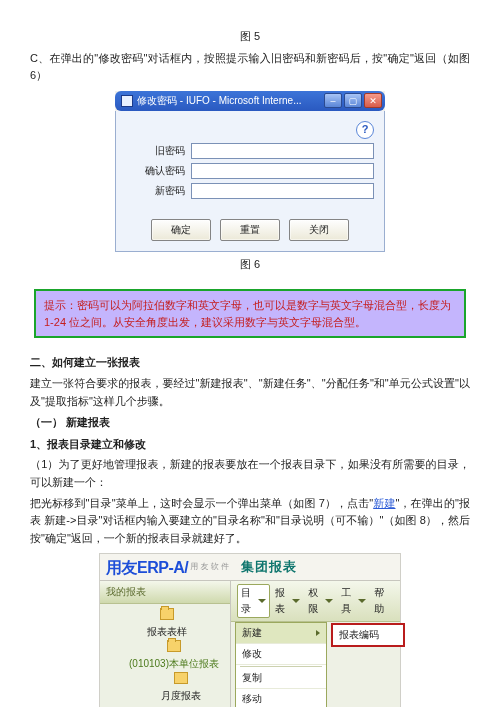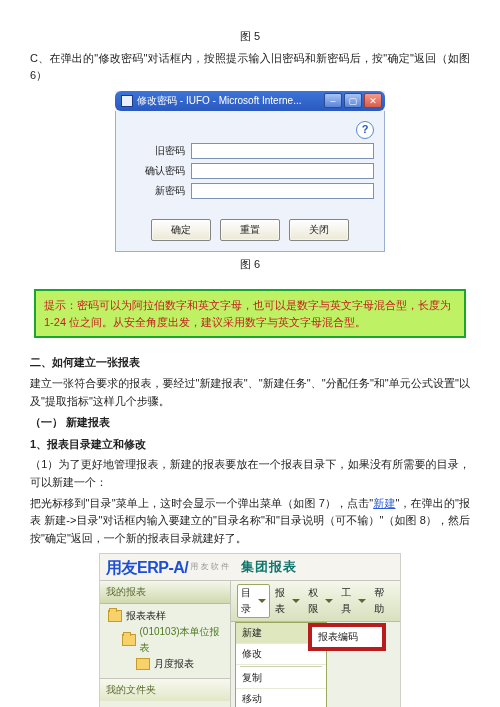--- a/index.html
+++ b/index.html
@@ -114,21 +114,21 @@
     background: linear-gradient(#fefefe, #ece9d8);
     border: 1px solid #848484;
     border-radius: 2px;
     margin: 0 3px;
     box-shadow: inset 0 0 0 1px rgba(255,255,255,0.5);
   }
   
   .tip-box {
     margin: 16px 4px;
     padding: 6px 8px;
-    background: #bef264;
+    background: #c4b5fd;
     border: 2px solid #1aa52b;
     color: #c41d1d;
     font-size: 11px;
     line-height: 1.5;
   }
   
   .heading {
     font-weight: bold;
     margin: 4px 0 2px 0;
   }
@@ -182,20 +182,21 @@
   }
   .tree {
     padding: 4px 4px 6px 8px;
     font-size: 10px;
     line-height: 1.6;
   }
   .tree-row {
     display: flex;
     align-items: center;
     gap: 4px;
+    flex-direction: column;
   }
   .folder {
     width: 12px; height: 10px;
     background: #f7d26a;
     border: 1px solid #c79a2a;
     position: relative;
   }
   .folder.open::before {
     content: "";
     position: absolute;
@@ -270,25 +271,25 @@
     background: #ccd1af;
     margin: 1px 4px;
   }
   .arrow-r {
     border-top: 3px solid transparent;
     border-bottom: 3px solid transparent;
     border-left: 4px solid #5a6a2c;
   }
   .submenu {
     position: absolute;
-    left: 72px;
+    left: 95px;
     top: 0;
     width: 70px;
     background: #fff;
-    border: 4px solid #b91c1c;
+    border: 2px solid #b91c1c;
   }
 </style>
 </head>
 <body>
 
 <div class="caption">图 5</div>
 
 <div class="para">C、在弹出的"修改密码"对话框内，按照提示输入旧密码和新密码后，按"确定"返回（如图 6）</div>
 
 <div class="dialog-fig">

